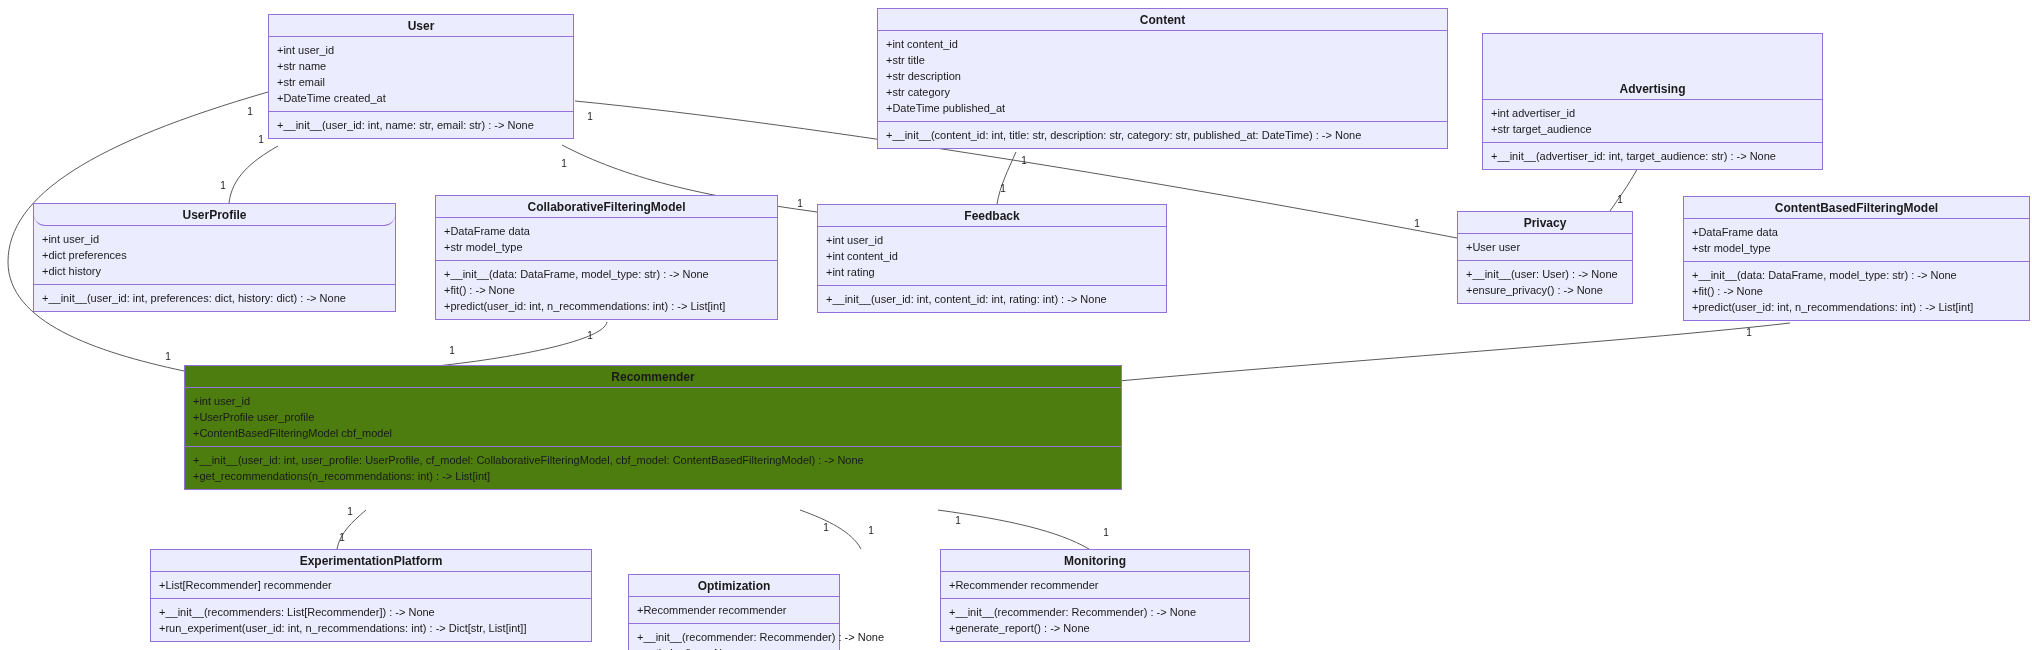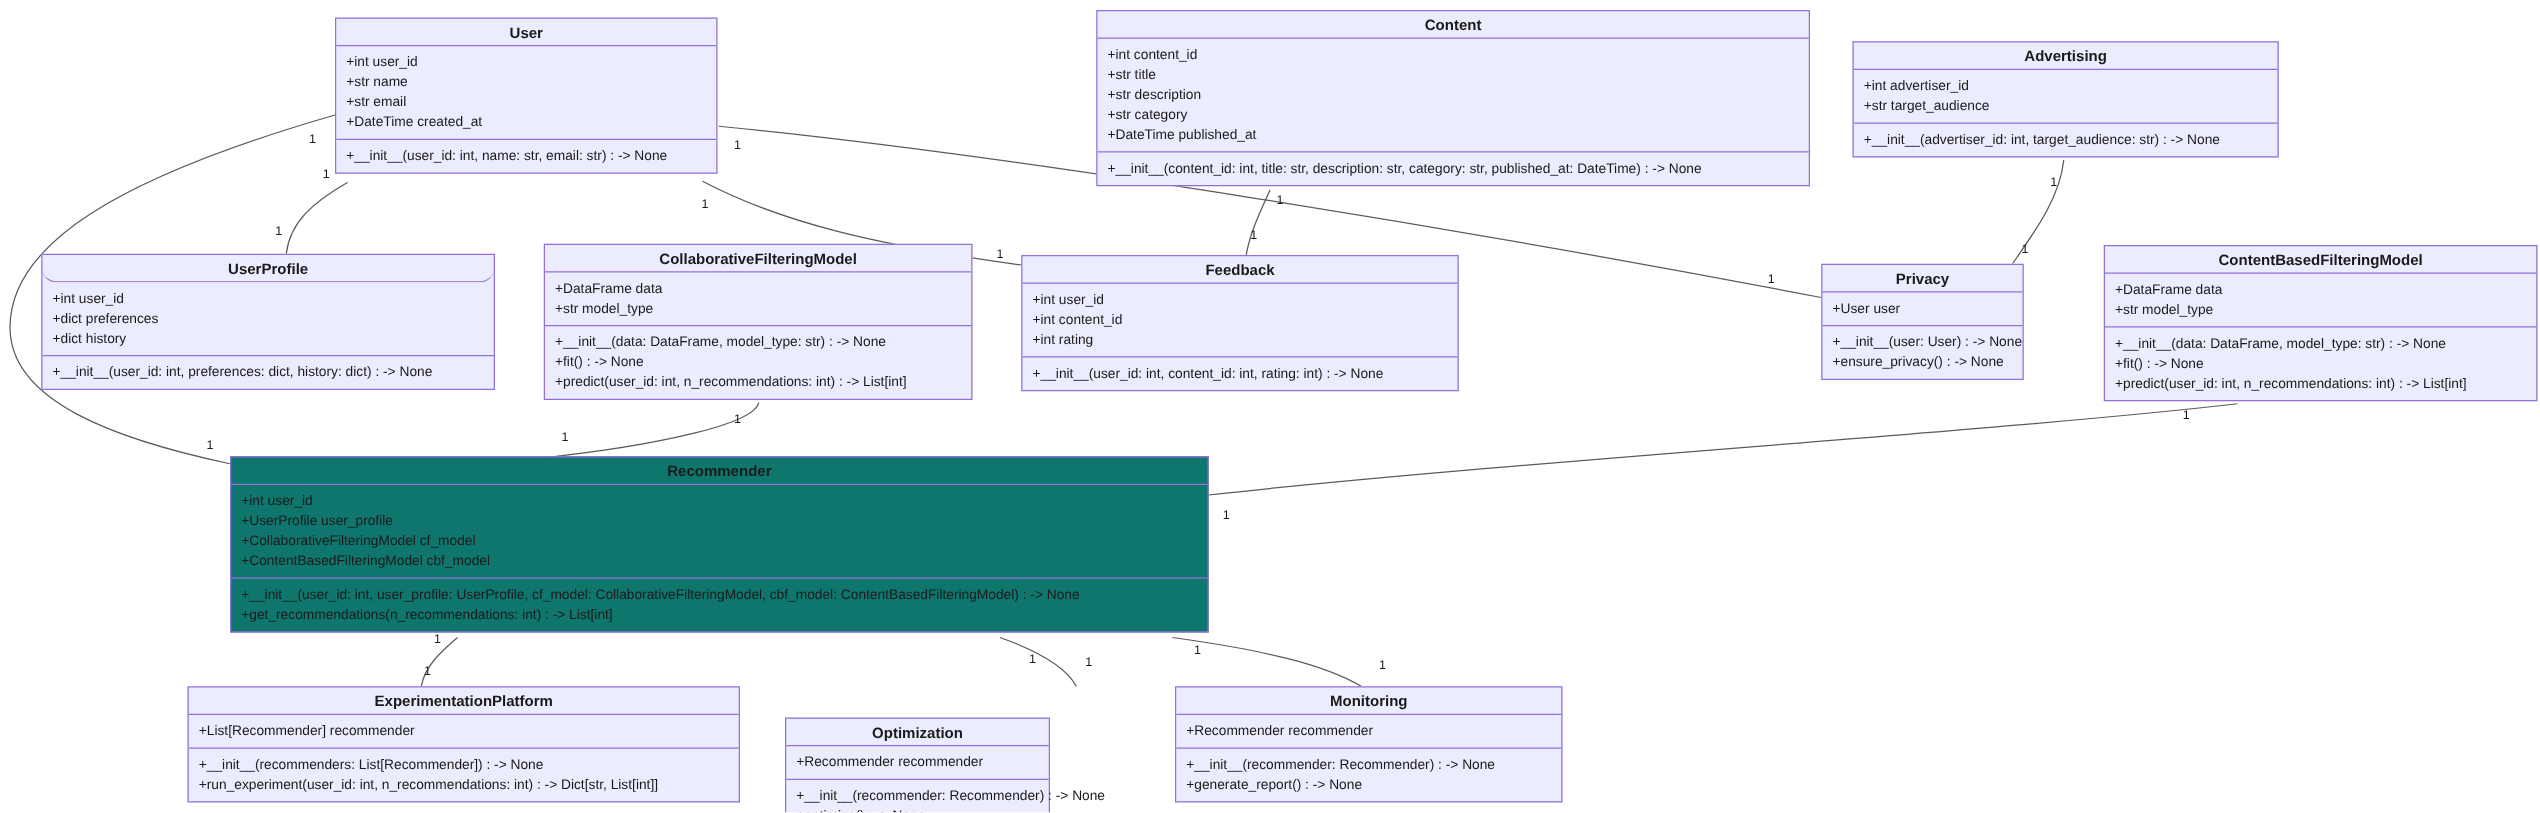--- a/index.html
+++ b/index.html
@@ -81,21 +81,21 @@
         <div>+str title</div>
         <div>+str description</div>
         <div>+str category</div>
         <div>+DateTime published_at</div>
       </div>
       <div class="sec methods">
         <div>+__init__(content_id: int, title: str, description: str, category: str, published_at: DateTime) : -&gt; None</div>
       </div>
     </div>
     <div class="cls" style="left: 1482px; top: 33px; width: 341px; background: rgb(236, 236, 255); border-color: rgb(147, 112, 219);">
-      <div class="title" style="border-color: rgb(147, 112, 219);">Advertising</div>
+      <div class="title" style="border-color: rgb(147, 112, 219); margin-top: 44px;">Advertising</div>
       <div class="sec attrs" style="border-color: rgb(147, 112, 219);">
         <div>+int advertiser_id</div>
         <div>+str target_audience</div>
       </div>
       <div class="sec methods">
         <div>+__init__(advertiser_id: int, target_audience: str) : -&gt; None</div>
       </div>
     </div>
     <div class="cls" style="left: 33px; top: 203px; width: 363px; background: rgb(236, 236, 255); border-color: rgb(147, 112, 219);">
       <div class="title" style="border-color: rgb(147, 112, 219); border-radius: 11px;">UserProfile</div>
@@ -124,21 +124,21 @@
       <div class="title" style="border-color: rgb(147, 112, 219);">Feedback</div>
       <div class="sec attrs" style="border-color: rgb(147, 112, 219);">
         <div>+int user_id</div>
         <div>+int content_id</div>
         <div>+int rating</div>
       </div>
       <div class="sec methods">
         <div>+__init__(user_id: int, content_id: int, rating: int) : -&gt; None</div>
       </div>
     </div>
-    <div class="cls" style="left: 1457px; top: 211px; width: 162px; background: rgb(236, 236, 255); border-color: rgb(147, 112, 219);">
+    <div class="cls" style="left: 1457px; top: 211px; width: 176px; background: rgb(236, 236, 255); border-color: rgb(147, 112, 219);">
       <div class="title" style="border-color: rgb(147, 112, 219);">Privacy</div>
       <div class="sec attrs" style="border-color: rgb(147, 112, 219);">
         <div>+User user</div>
       </div>
       <div class="sec methods">
         <div>+__init__(user: User) : -&gt; None</div>
         <div>+ensure_privacy() : -&gt; None</div>
       </div>
     </div>
     <div class="cls" style="left: 1683px; top: 196px; width: 347px; background: rgb(236, 236, 255); border-color: rgb(147, 112, 219);">
@@ -146,26 +146,25 @@
       <div class="sec attrs" style="border-color: rgb(147, 112, 219);">
         <div>+DataFrame data</div>
         <div>+str model_type</div>
       </div>
       <div class="sec methods">
         <div>+__init__(data: DataFrame, model_type: str) : -&gt; None</div>
         <div>+fit() : -&gt; None</div>
         <div>+predict(user_id: int, n_recommendations: int) : -&gt; List[int]</div>
       </div>
     </div>
-    <div class="cls" style="left: 184px; top: 365px; width: 783px; background: #0f766e; border-color: rgb(147, 112, 219);">
+    <div class="cls" style="left: 184px; top: 365px; width: 938px; background: #4d7c0f; border-color: rgb(147, 112, 219);">
       <div class="title" style="border-color: rgb(147, 112, 219);">Recommender</div>
       <div class="sec attrs" style="border-color: rgb(147, 112, 219);">
         <div>+int user_id</div>
         <div>+UserProfile user_profile</div>
-        <div>+CollaborativeFilteringModel cf_model</div>
         <div>+ContentBasedFilteringModel cbf_model</div>
       </div>
       <div class="sec methods">
         <div>+__init__(user_id: int, user_profile: UserProfile, cf_model: CollaborativeFilteringModel, cbf_model: ContentBasedFilteringModel) : -&gt; None</div>
         <div>+get_recommendations(n_recommendations: int) : -&gt; List[int]</div>
       </div>
     </div>
     <div class="cls" style="left: 150px; top: 549px; width: 442px; background: rgb(236, 236, 255); border-color: rgb(147, 112, 219);">
       <div class="title" style="border-color: rgb(147, 112, 219);">ExperimentationPlatform</div>
       <div class="sec attrs" style="border-color: rgb(147, 112, 219);">

